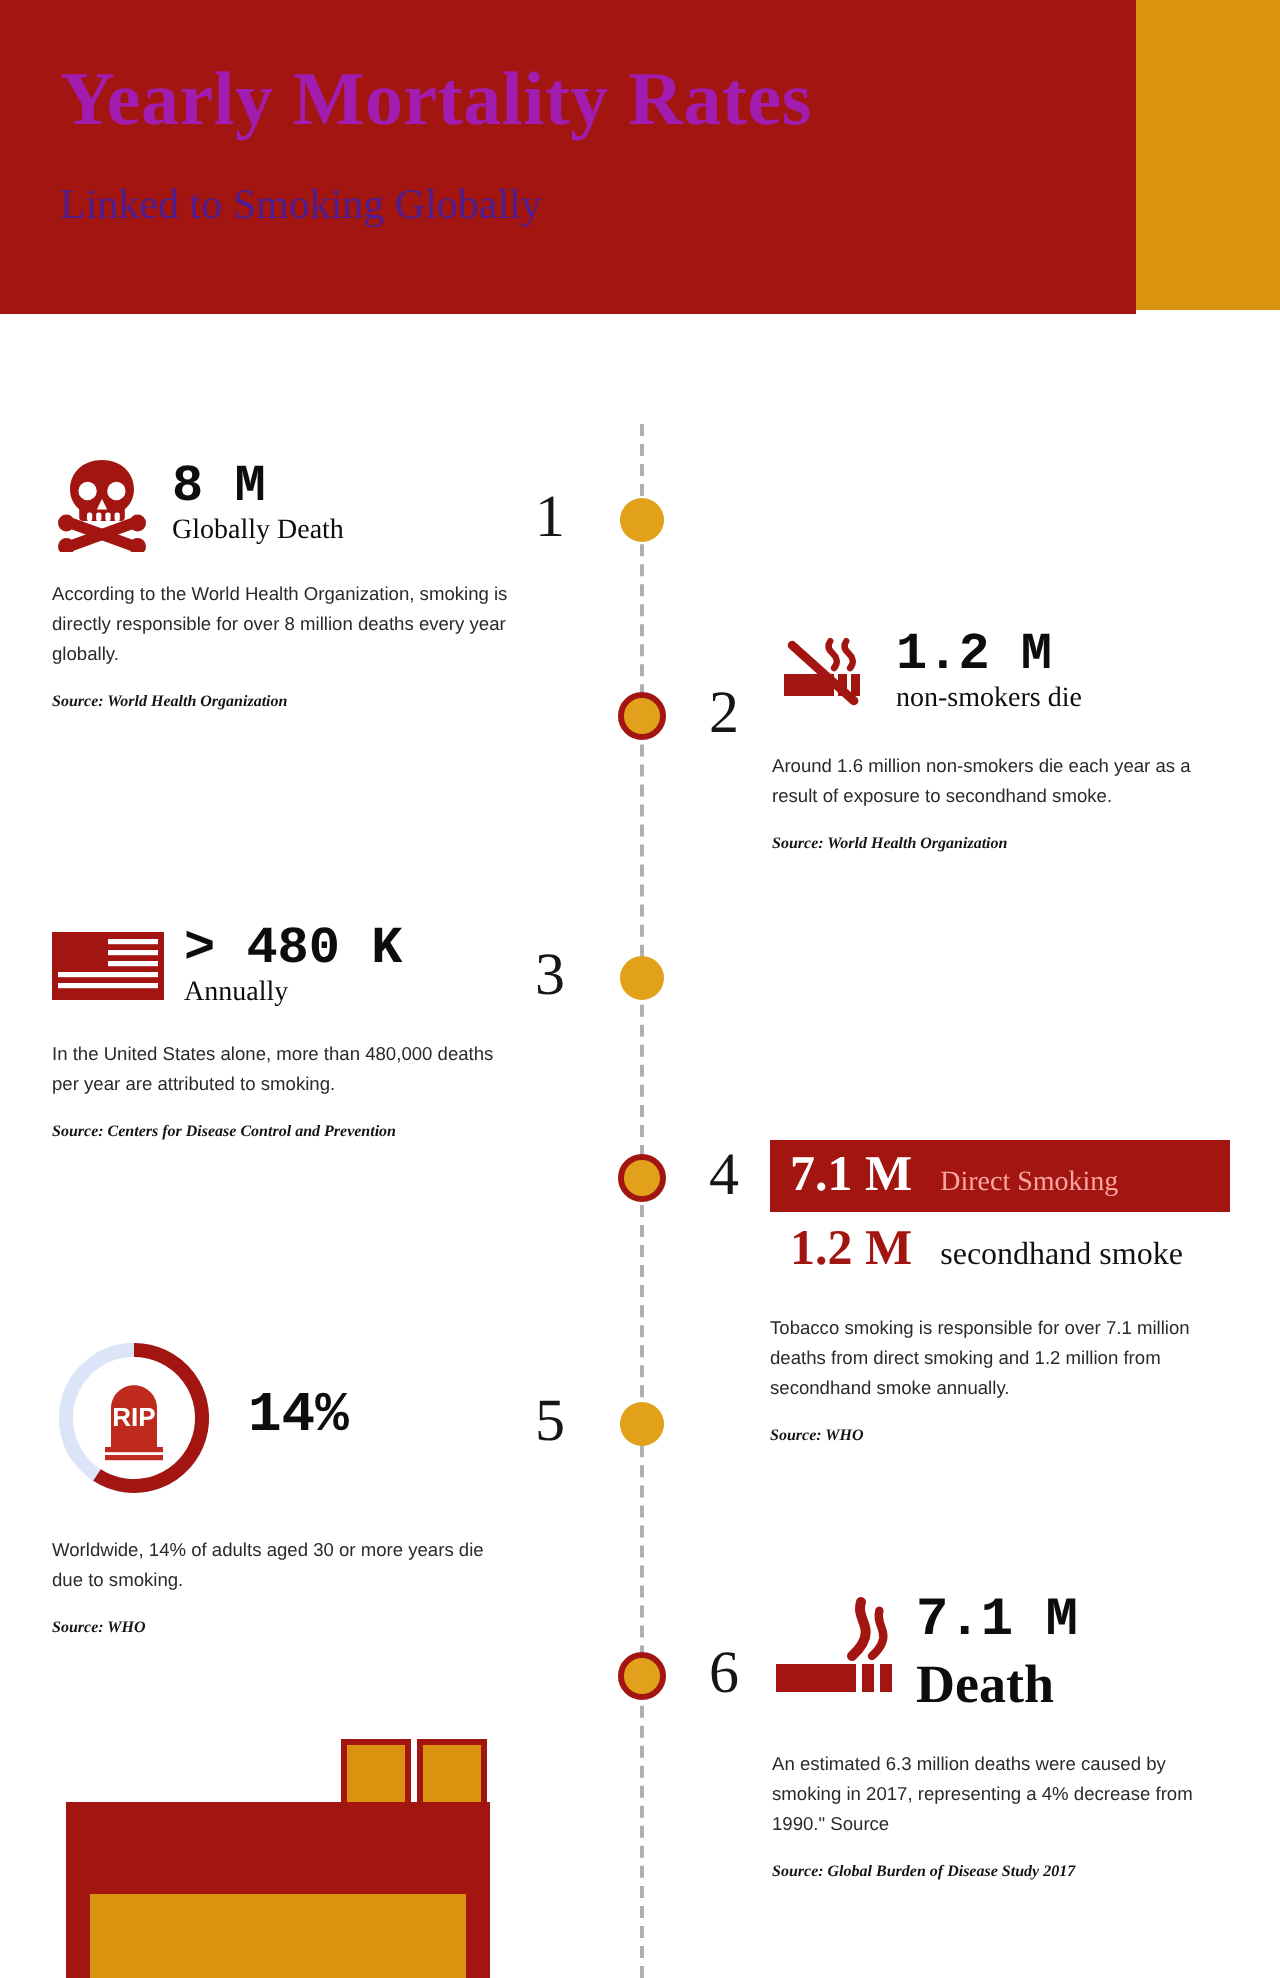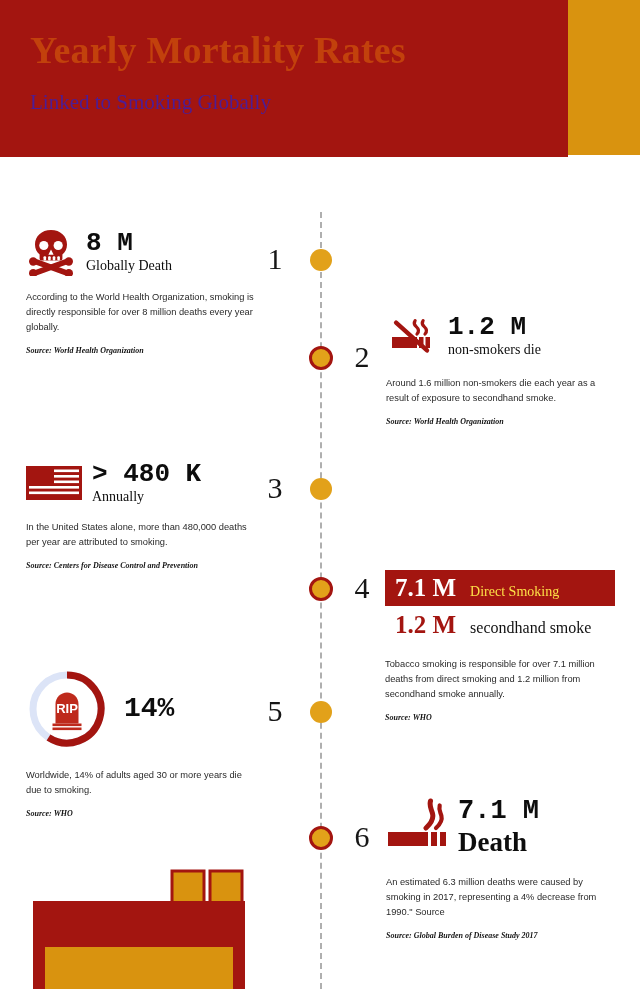--- a/index.html
+++ b/index.html
@@ -28,21 +28,21 @@
     left: 568px; top: 0;
     width: 72px; height: 155px;
     background: #D9930F;
   }
   #header-title {
     position: absolute;
     left: 30px; top: 28px;
     font-family: "Liberation Serif", serif;
     font-weight: bold;
     font-size: 38px;
-    color: #c2410c;
+    color: #a21caf;
     letter-spacing: 0.2px;
     white-space: nowrap;
   }
   #header-subtitle {
     position: absolute;
     left: 30px; top: 90px;
     font-family: "Liberation Serif", serif;
     font-size: 21px;
     color: #4c1d95;
     white-space: nowrap;
@@ -143,21 +143,21 @@
   .banner-figure {
     font-family: "Liberation Serif", serif;
     font-weight: bold;
     font-size: 25px;
     color: #FFFFFF;
     line-height: 1;
   }
   .banner-label {
     font-family: "Liberation Serif", serif;
     font-size: 14px;
-    color: #fde047;
+    color: #fca5a5;
     line-height: 1;
   }
   .secondline {
     display: flex;
     align-items: baseline;
     gap: 14px;
     margin-top: 6px;
     padding-left: 10px;
   }
   .secondline-figure {

